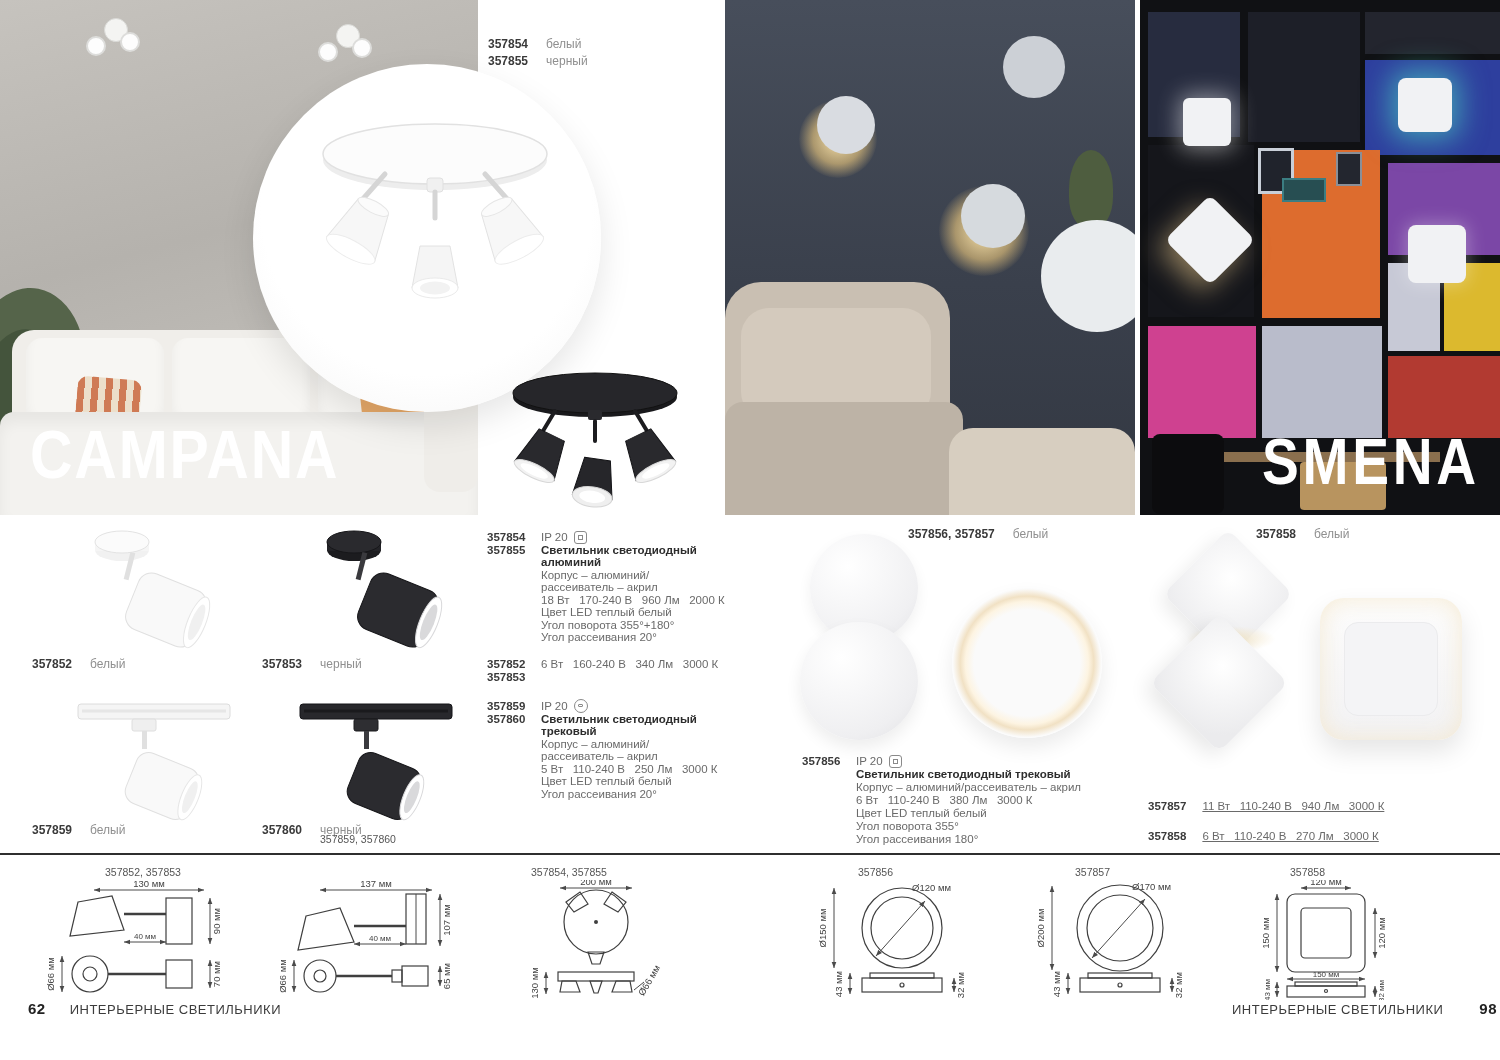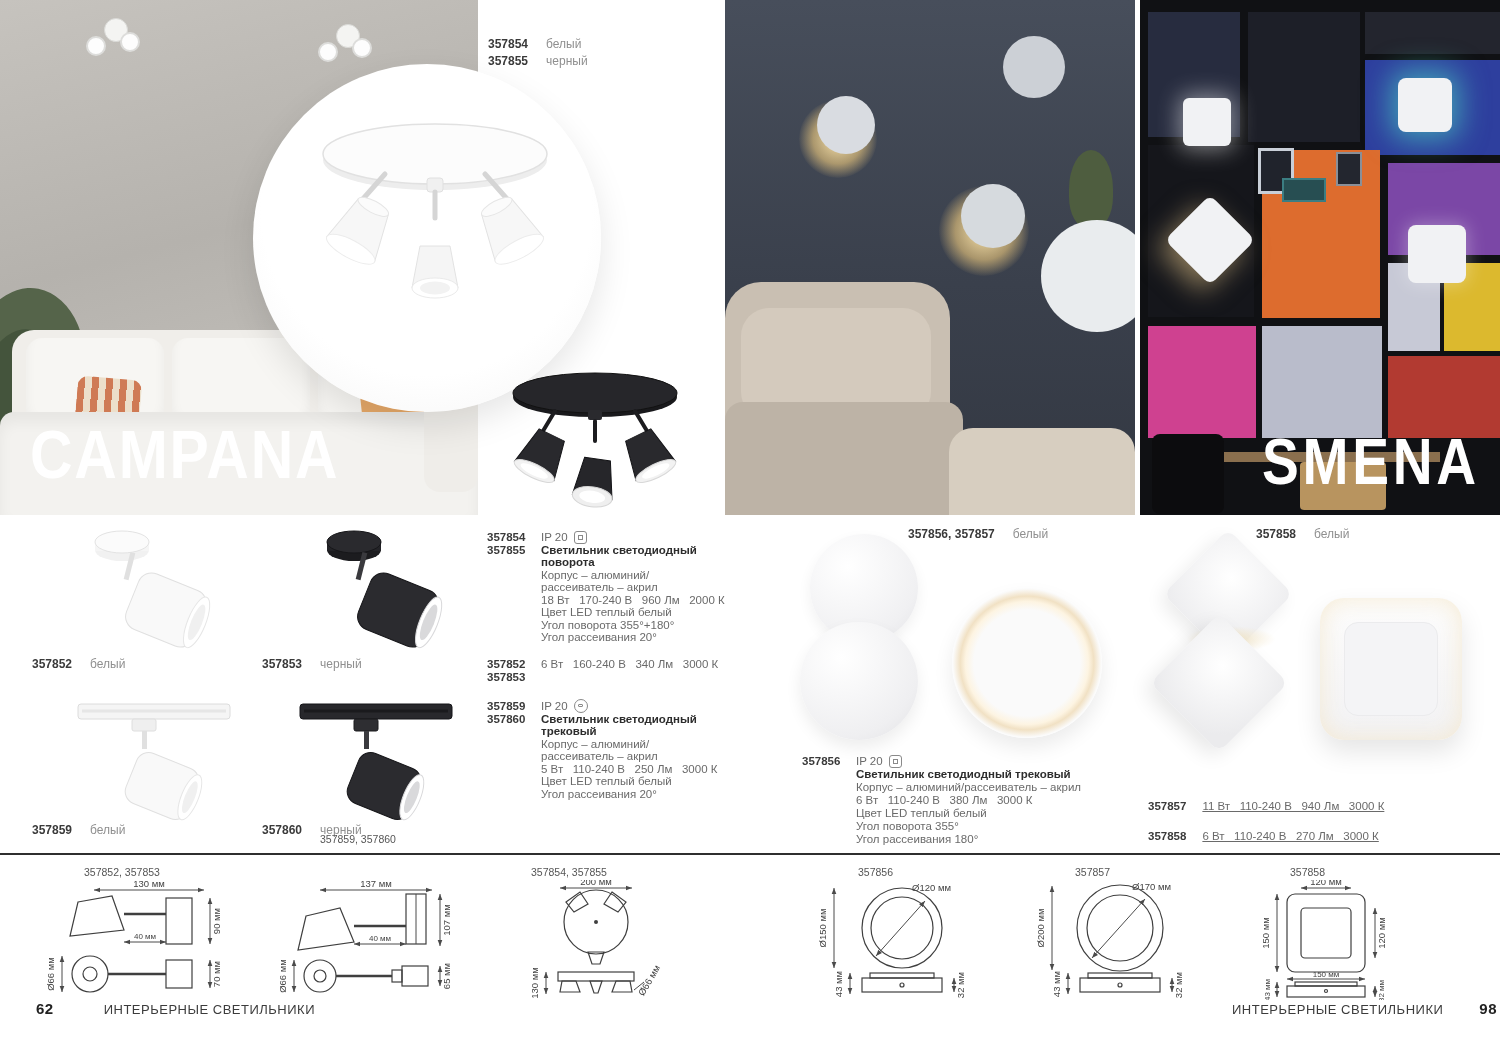--- a/index.html
+++ b/index.html
@@ -305,21 +305,21 @@
     <div class="spec-codes">
       <div>357854</div>
       <div>357855</div>
     </div>
     <div class="spec-body">
       <div class="ip-row">
         <span>IP 20</span>
         <span class="ip-sq"><span></span></span>
       </div>
       <div class="bold">Светильник светодиодный</div>
-      <div class="bold">поворота</div>
+      <div class="bold">алюминий</div>
       <div>Корпус – алюминий/</div>
       <div>рассеиватель – акрил</div>
       <div>18 Вт   170-240 В   960 Лм   2000 К</div>
       <div>Цвет LED теплый белый</div>
       <div>Угол поворота 355°+180°</div>
       <div>Угол рассеивания 20°</div>
     </div>
   </div>
 
   <div class="abs spec-block" style="left:487px;top:658px;width:260px;">
@@ -400,21 +400,21 @@
     <span class="code">357857</span>
     <span class="val">11 Вт   110-240 В   940 Лм   3000 К</span>
   </div>
   <div class="abs spec-row-inline" style="left:1148px;top:830px;">
     <span class="code">357858</span>
     <span class="val">6 Вт   110-240 В   270 Лм   3000 К</span>
   </div>
 
   <div class="abs rule"></div>
 
-  <div class="abs drw-label" style="left:84px;top:866px;text-align:center;">357852, 357853</div>
+  <div class="abs drw-label" style="left:105px;top:866px;text-align:center;">357852, 357853</div>
   <div class="abs drw-label" style="left:320px;top:833px;">357859, 357860</div>
   <div class="abs drw-label" style="left:531px;top:866px;">357854, 357855</div>
   <div class="abs drw-label" style="left:858px;top:866px;">357856</div>
   <div class="abs drw-label" style="left:1075px;top:866px;">357857</div>
   <div class="abs drw-label" style="left:1290px;top:866px;">357858</div>
 
   <div class="abs drawing" style="left:46px;top:880px;">
     <svg width="220" height="120" viewBox="0 0 220 120">
       <defs>
           <marker id="d1a" viewBox="0 0 10 10" refX="9" refY="5" markerWidth="7" markerHeight="7" orient="auto-start-reverse">
@@ -561,21 +561,21 @@
       <rect class="out" x="55" y="106" width="78" height="11"></rect>
       <rect class="out" x="63" y="102" width="62" height="4"></rect>
       <circle class="out" cx="94" cy="111" r="1.5"></circle>
       <line class="dim" x1="45" y1="102" x2="45" y2="117" marker-start="url(#d6a)" marker-end="url(#d6a)"></line>
       <text class="t8" transform="rotate(-90 38 110)" x="38" y="110" text-anchor="middle">43 мм</text>
       <line class="dim" x1="143" y1="106" x2="143" y2="117" marker-start="url(#d6a)" marker-end="url(#d6a)"></line>
       <text class="t8" transform="rotate(-90 152 111)" x="152" y="111" text-anchor="middle">32 мм</text>
     </svg>
   </div>
 
-  <div class="abs footer" style="left:36px;gap:50px;">
+  <div class="abs footer" style="left:28px;gap:24px;">
     <span class="pagenum">62</span>
     <span>ИНТЕРЬЕРНЫЕ СВЕТИЛЬНИКИ</span>
   </div>
   <div class="abs footer" style="left:1232px;gap:36px;">
     <span>ИНТЕРЬЕРНЫЕ СВЕТИЛЬНИКИ</span>
     <span class="pagenum">98</span>
   </div>
 
 </div>
 

